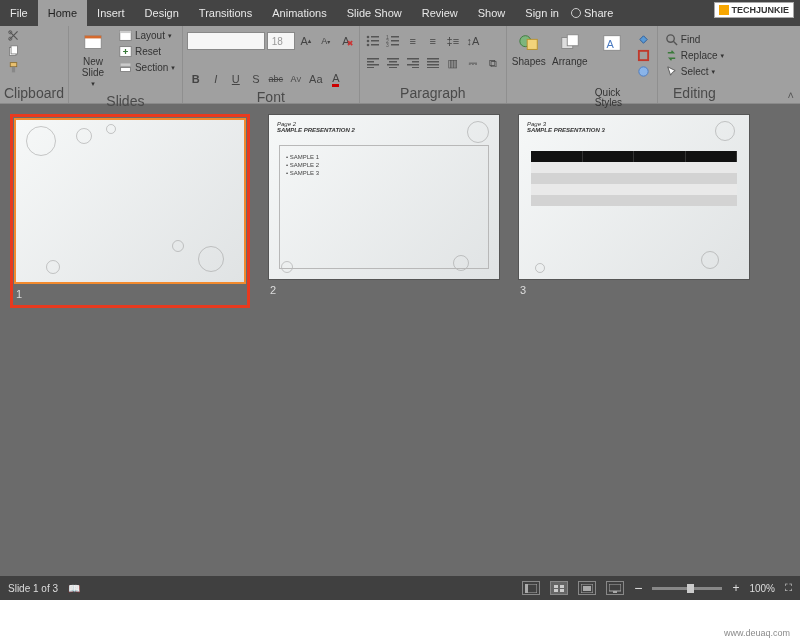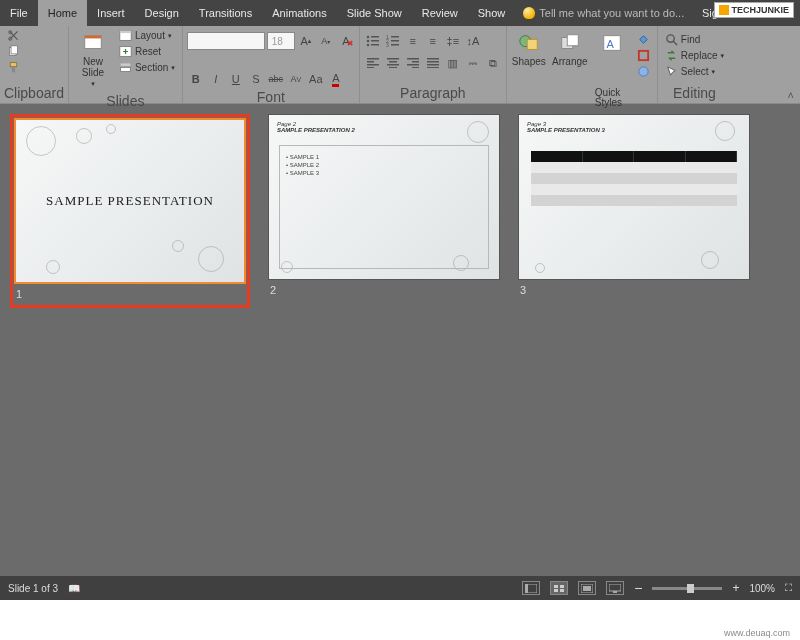--- a/index.html
+++ b/index.html
@@ -71,24 +71,20 @@
   <div class="menubar">
     <div class="tab">File</div>
     <div class="tab active">Home</div>
     <div class="tab">Insert</div>
     <div class="tab">Design</div>
     <div class="tab">Transitions</div>
     <div class="tab">Animations</div>
     <div class="tab">Slide Show</div>
     <div class="tab">Review</div>
     <div class="tab">Show</div>
-    <div class="spacer">
-      <span class="bulb"></span>
-      <span>Tell me what you want to do...</span>
-    </div>
     <div class="right">
       <span>Sign in</span>
       <span style="display:flex;align-items:center;gap:3px;">
         <span class="shareicon"></span>
         <span>Share</span>
       </span>
     </div>
   </div>
 
   <div class="ribbon">
@@ -334,21 +330,20 @@
   <div class="canvas">
 
     <div class="slidewrap highlight">
       <div class="thumb">
         <span class="bubble" style="top:6px;left:10px;width:30px;height:30px;"></span>
         <span class="bubble" style="top:8px;left:60px;width:16px;height:16px;"></span>
         <span class="bubble" style="top:4px;left:90px;width:10px;height:10px;"></span>
         <span class="bubble" style="bottom:10px;right:20px;width:26px;height:26px;"></span>
         <span class="bubble" style="bottom:30px;right:60px;width:12px;height:12px;"></span>
         <span class="bubble" style="bottom:8px;left:30px;width:14px;height:14px;"></span>
-        <div class="title">SAMPLE PRESENTATION</div>
       </div>
       <div class="num">1</div>
     </div>
 
     <div class="slidewrap">
       <div class="thumb">
         <span class="bubble" style="top:6px;right:10px;width:22px;height:22px;"></span>
         <span class="bubble" style="bottom:8px;right:30px;width:16px;height:16px;"></span>
         <span class="bubble" style="bottom:6px;left:12px;width:12px;height:12px;"></span>
         <div class="hdr">

